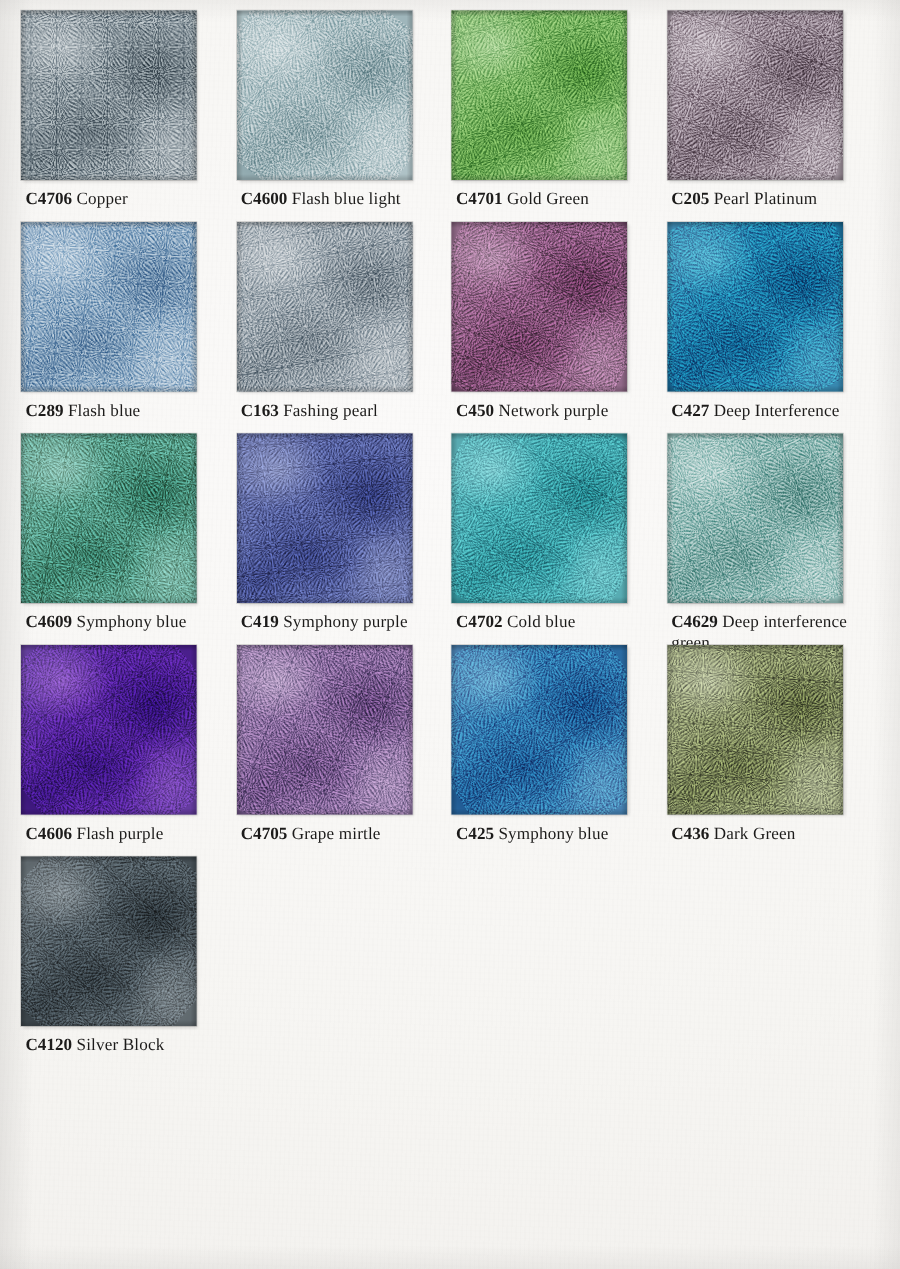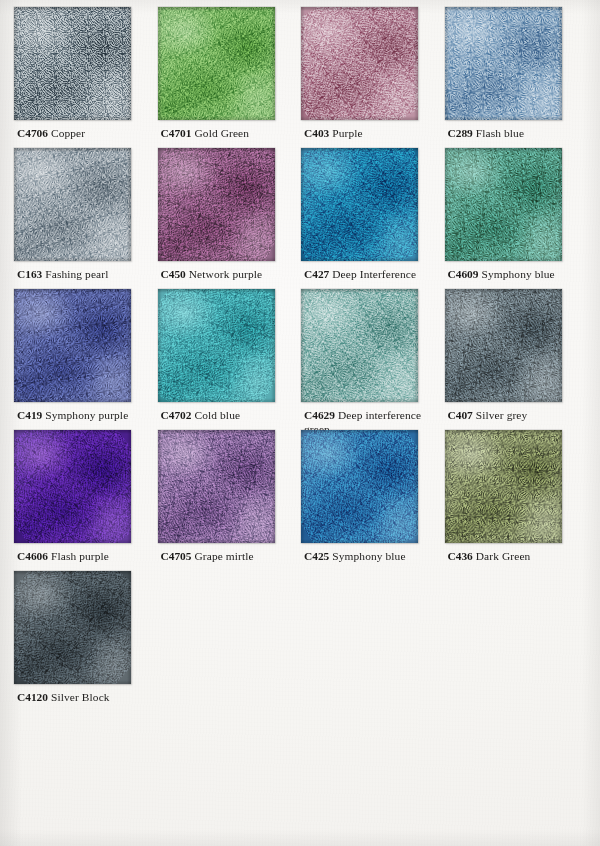--- a/index.html
+++ b/index.html
@@ -149,36 +149,45 @@
       <div class="cell">
         <div class="swatch" style="background-color: rgb(125, 138, 146);">
           <div class="tex" style="transform: rotate(0deg);"></div>
           <div class="mottle" style="background-position: 0% 0%;"></div>
           <div class="sheen"></div>
           <div class="edge"></div>
         </div>
         <div class="label"><span class="code">C4706</span> <span class="name">Copper</span></div>
       </div>
       <div class="cell">
+        <div class="swatch" style="background-color: rgb(159, 182, 187);">
+          <div class="tex" style="transform: rotate(37deg);"></div>
+          <div class="mottle" style="background-position: 23% 53%;"></div>
+          <div class="sheen"></div>
+          <div class="edge"></div>
+        </div>
+        <div class="label"><span class="code">C4600</span> <span class="name">Flash blue light</span></div>
+      </div>
+      <div class="cell">
         <div class="swatch" style="background-color: rgb(106, 168, 85);">
           <div class="tex" style="transform: rotate(74deg);"></div>
           <div class="mottle" style="background-position: 46% 6%;"></div>
           <div class="sheen"></div>
           <div class="edge"></div>
         </div>
         <div class="label"><span class="code">C4701</span> <span class="name">Gold Green</span></div>
       </div>
       <div class="cell">
-        <div class="swatch" style="background-color: rgb(176, 126, 146);">
-          <div class="tex" style="transform: rotate(148deg);"></div>
-          <div class="mottle" style="background-position: 92% 12%;"></div>
-          <div class="sheen"></div>
-          <div class="edge"></div>
-        </div>
-        <div class="label"><span class="code">C403</span> <span class="name">Purple</span></div>
+        <div class="swatch" style="background-color: rgb(138, 123, 135);">
+          <div class="tex" style="transform: rotate(111deg);"></div>
+          <div class="mottle" style="background-position: 69% 59%;"></div>
+          <div class="sheen"></div>
+          <div class="edge"></div>
+        </div>
+        <div class="label"><span class="code">C205</span> <span class="name">Pearl Platinum</span></div>
       </div>
       <div class="cell">
         <div class="swatch" style="background-color: rgb(126, 159, 189);">
           <div class="tex" style="transform: rotate(185deg);"></div>
           <div class="mottle" style="background-position: 15% 65%;"></div>
           <div class="sheen"></div>
           <div class="edge"></div>
         </div>
         <div class="label"><span class="code">C289</span> <span class="name">Flash blue</span></div>
       </div>
@@ -239,29 +248,20 @@
       <div class="cell">
         <div class="swatch" style="background-color: rgb(127, 175, 170);">
           <div class="tex" style="transform: rotate(158deg);"></div>
           <div class="mottle" style="background-position: 22% 42%;"></div>
           <div class="sheen"></div>
           <div class="edge"></div>
         </div>
         <div class="label"><span class="code">C4629</span> <span class="name">Deep interference green</span></div>
       </div>
       <div class="cell">
-        <div class="swatch" style="background-color: rgb(94, 106, 112);">
-          <div class="tex" style="transform: rotate(195deg);"></div>
-          <div class="mottle" style="background-position: 45% 95%;"></div>
-          <div class="sheen"></div>
-          <div class="edge"></div>
-        </div>
-        <div class="label"><span class="code">C407</span> <span class="name">Silver grey</span></div>
-      </div>
-      <div class="cell">
         <div class="swatch" style="background-color: rgb(74, 31, 140);">
           <div class="tex" style="transform: rotate(232deg);"></div>
           <div class="mottle" style="background-position: 68% 48%;"></div>
           <div class="sheen"></div>
           <div class="edge"></div>
         </div>
         <div class="label"><span class="code">C4606</span> <span class="name">Flash purple</span></div>
       </div>
       <div class="cell">
         <div class="swatch" style="background-color: rgb(122, 95, 145);">

